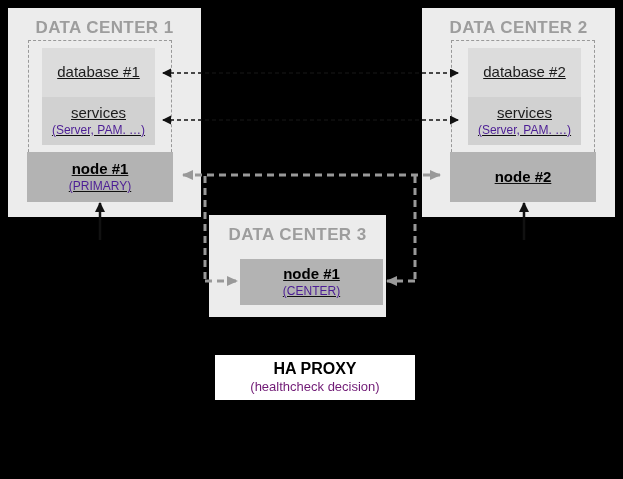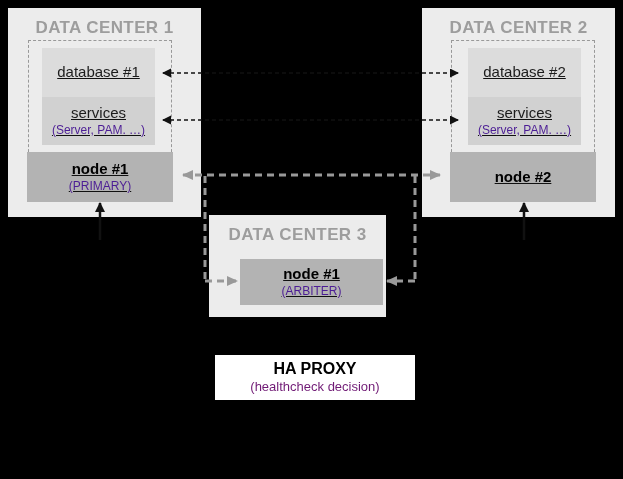--- a/index.html
+++ b/index.html
@@ -96,21 +96,21 @@
     </div>
     <div class="box node-box">
       <span class="label bold">node #2</span>
     </div>
   </section>
 
   <section class="dc dc3">
     <div class="dc-title">DATA CENTER 3</div>
     <div class="box node-box">
       <span class="label bold">node #1</span>
-      <span class="sub">(ARBITER)</span>
+      <span class="sub">(CENTER)</span>
     </div>
   </section>
 
   <div class="haproxy">
     <span class="label">HA PROXY</span>
     <span class="sub">(healthcheck decision)</span>
   </div>
 
   <svg class="overlay" width="623" height="479" viewBox="0 0 623 479">
     <defs>

